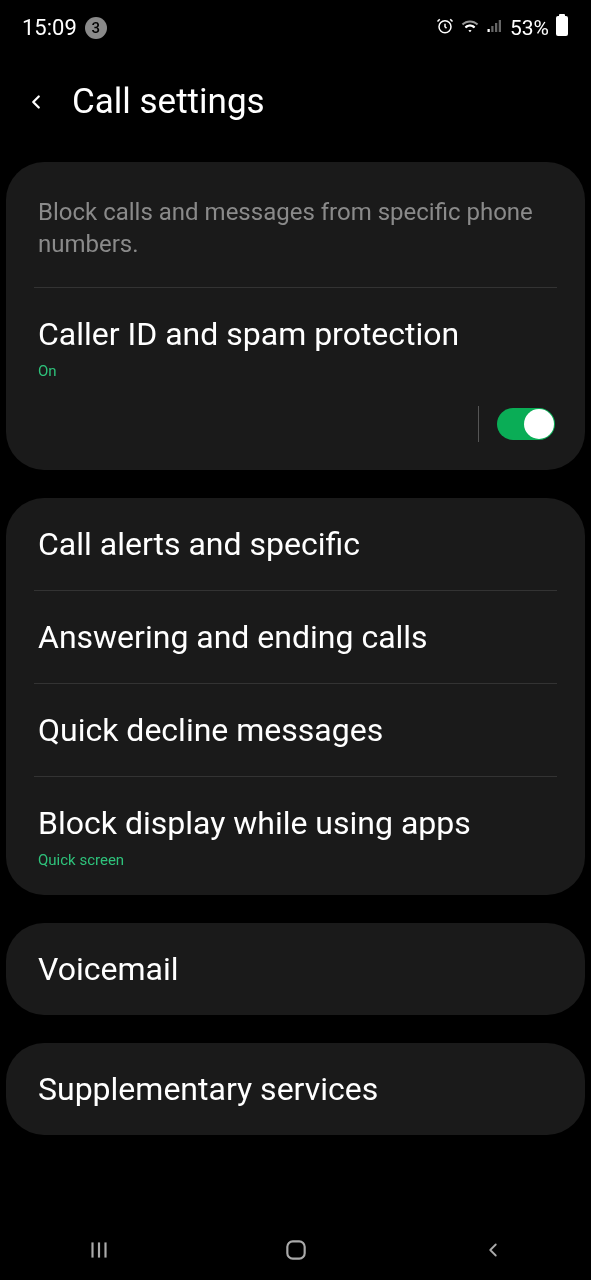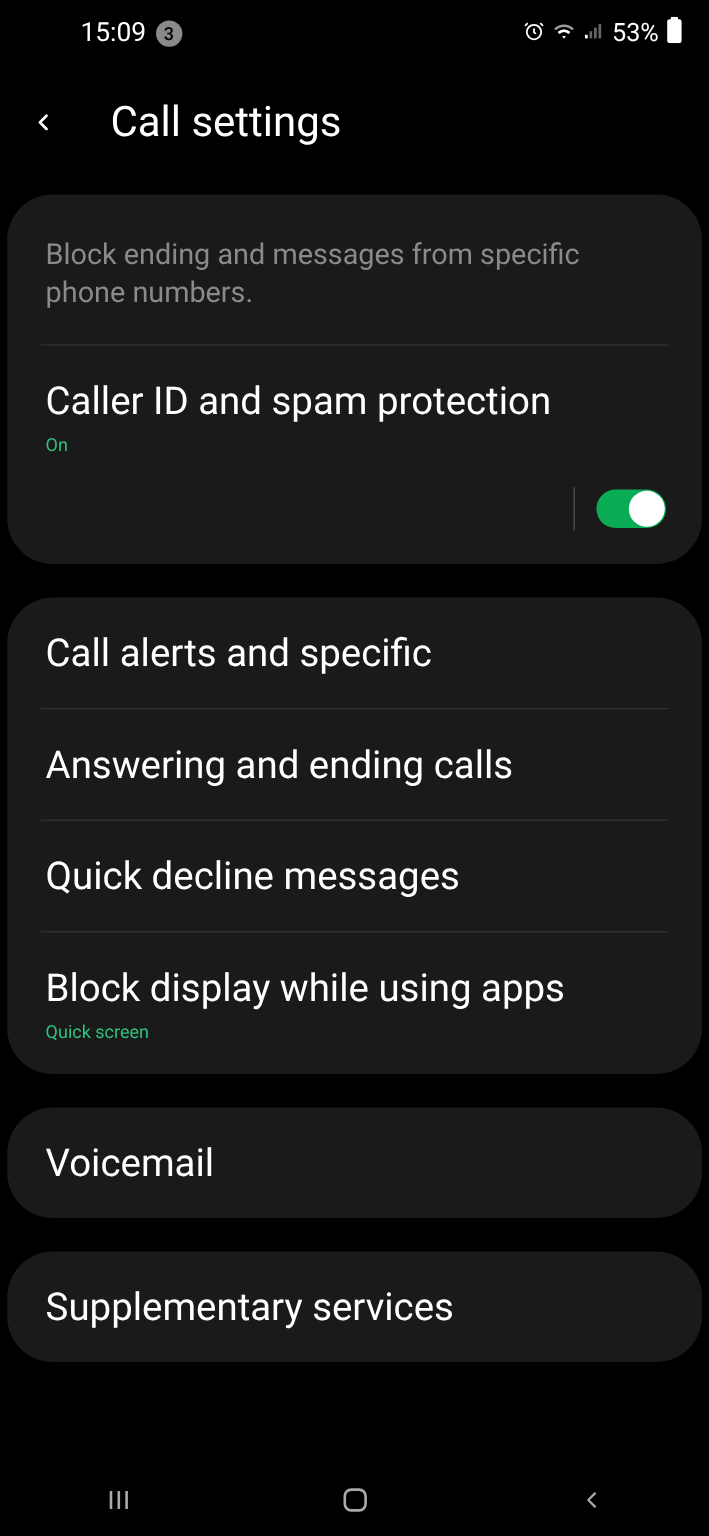--- a/index.html
+++ b/index.html
@@ -15,21 +15,20 @@
       color: #fff;
       overflow: hidden;
       position: relative;
     }
     .status-bar {
       display: flex;
       justify-content: space-between;
       align-items: center;
       padding: 14px 22px 10px;
       font-size: 22px;
-      margin-left: 45px;
     }
     .status-left {
       display: flex;
       align-items: center;
       gap: 8px;
     }
     .status-time {
       color: #fff;
       font-weight: 400;
     }
@@ -51,21 +50,21 @@
       gap: 6px;
       font-size: 20px;
     }
     .battery-pct {
       font-size: 21px;
     }
     .header {
       display: flex;
       align-items: center;
       padding: 30px 24px 40px;
-      gap: 44px;
+      gap: 24px;
     }
     .back-icon {
       width: 24px;
       height: 24px;
       display: flex;
       align-items: center;
       justify-content: center;
     }
     .header-title {
       font-size: 35px;
@@ -193,21 +192,21 @@
   <div class="back-icon">
     <svg width="22" height="22" viewBox="0 0 24 24" fill="none" stroke="#fff" stroke-width="2.5" stroke-linecap="round" stroke-linejoin="round">
         <polyline points="15 18 9 12 15 6"></polyline>
       </svg>
   </div>
   <div class="header-title">Call settings</div>
 </div>
 
 <div class="card">
   <div class="row">
-    <div class="row-subtitle">Block ending and messages from specific phone numbers.</div>
+    <div class="row-subtitle">Block calls and messages from specific phone numbers.</div>
   </div>
   <div class="divider"></div>
   <div class="row">
     <div class="row-title">Caller ID and spam protection</div>
     <div class="row-status">On</div>
   </div>
   <div class="toggle-row">
     <div class="vsep"></div>
     <div class="toggle">
       <div class="toggle-knob"></div>

